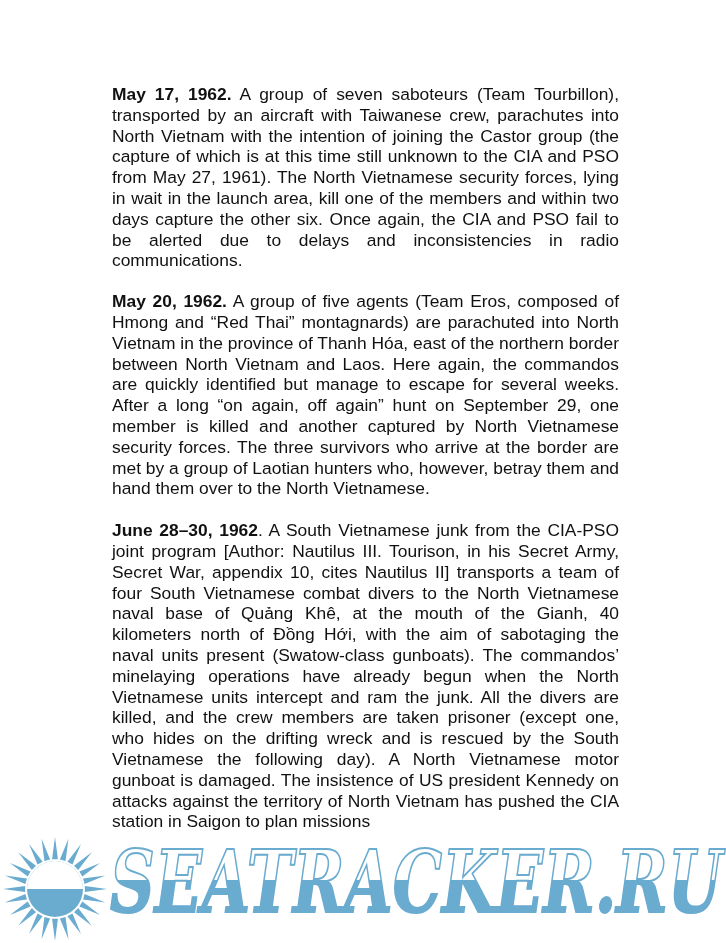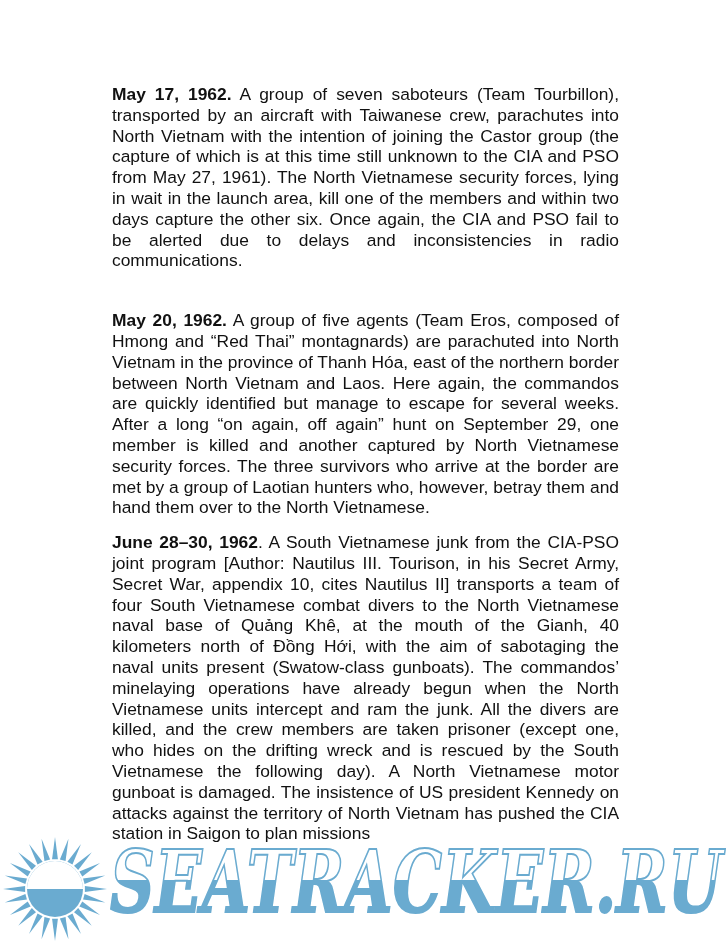--- a/index.html
+++ b/index.html
@@ -27,22 +27,22 @@
       line-height: 20.8px;
       text-align: justify;
       text-justify: inter-word;
       letter-spacing: 0;
     }
     .entry .date {
       font-weight: bold;
     }
     .entry .ital {
     }
-    .entry-1 { margin-bottom: 39px; }
-    .entry-2 { margin-bottom: 14px; }
+    .entry-1 { margin-bottom: 20px; }
+    .entry-2 { margin-bottom: 21px; }
 
     
     .watermark {
       position: absolute;
       left: 0;
       top: 836px;
       width: 726px;
       height: 107px;
       pointer-events: none;
       font-style: italic;

